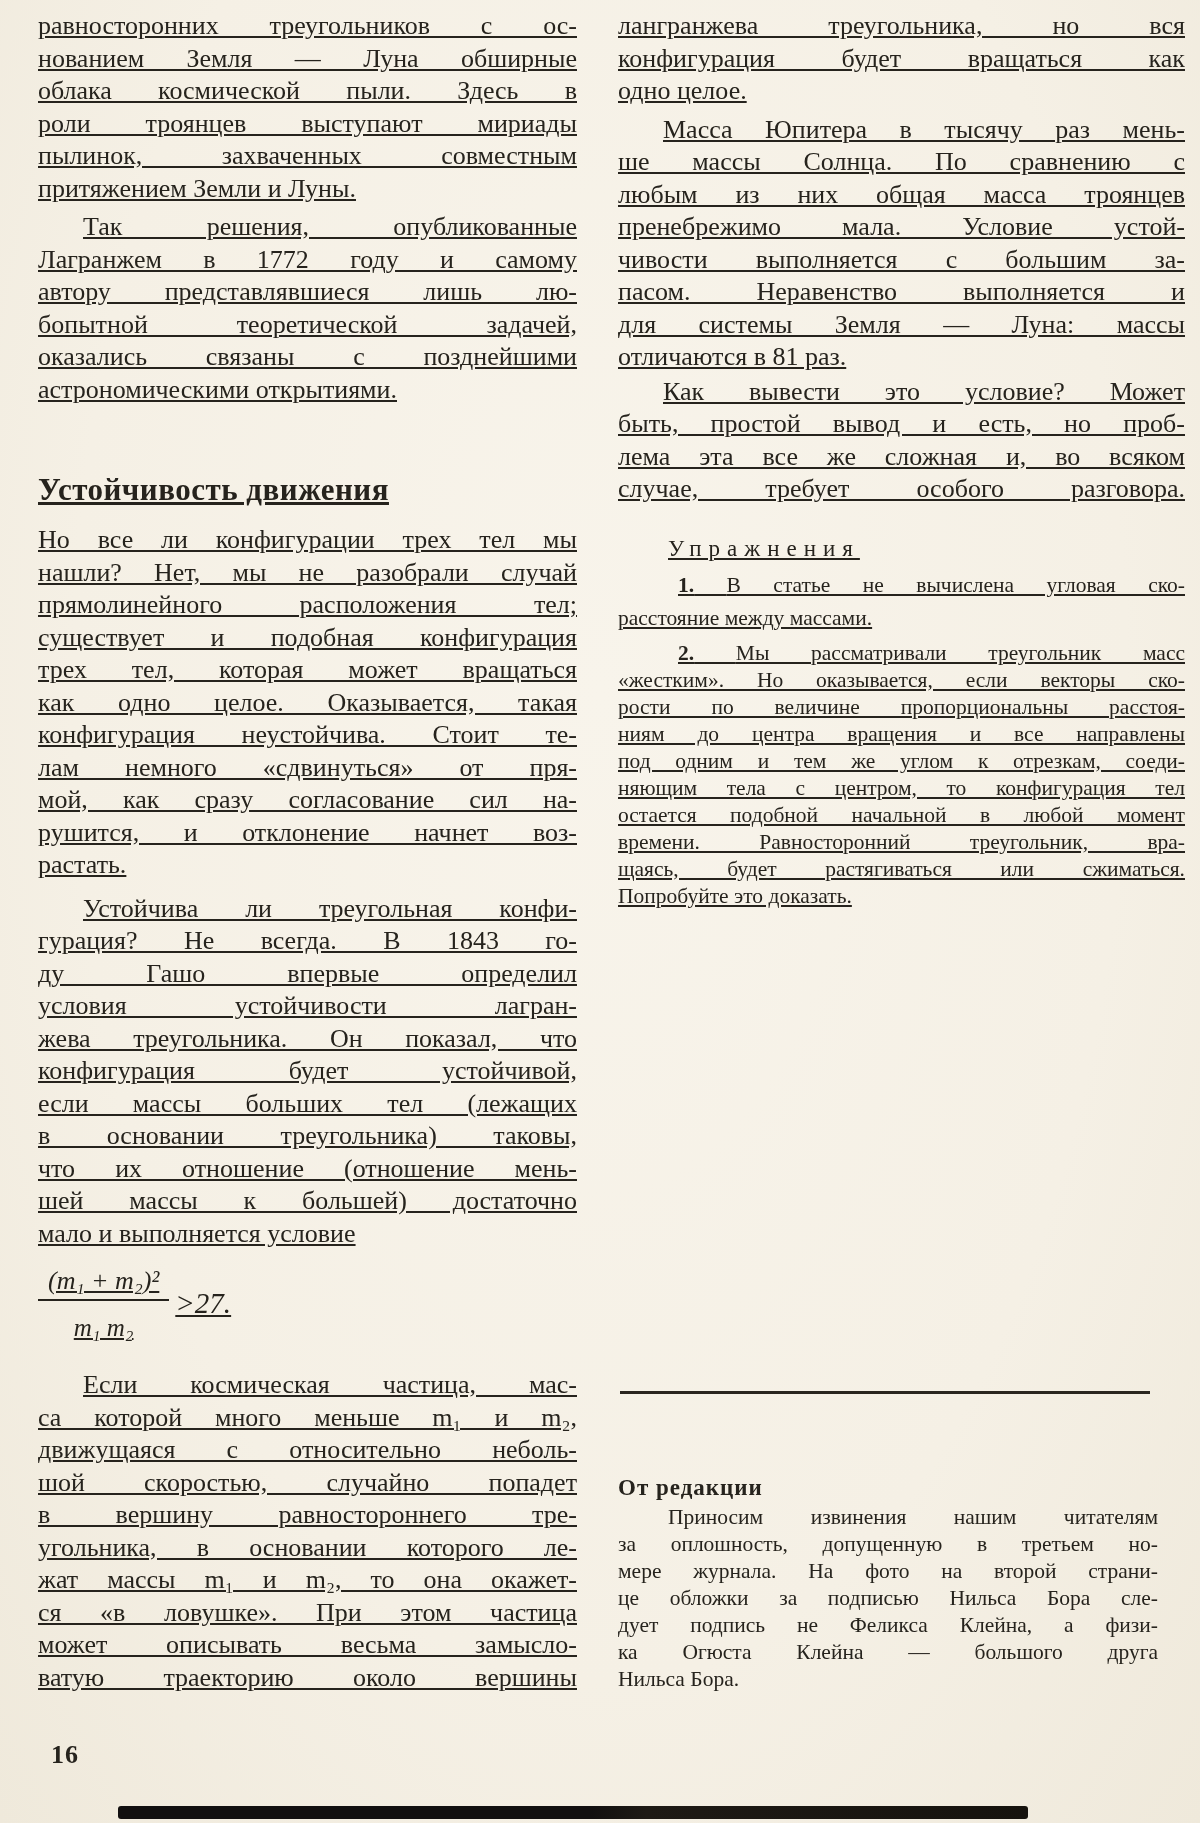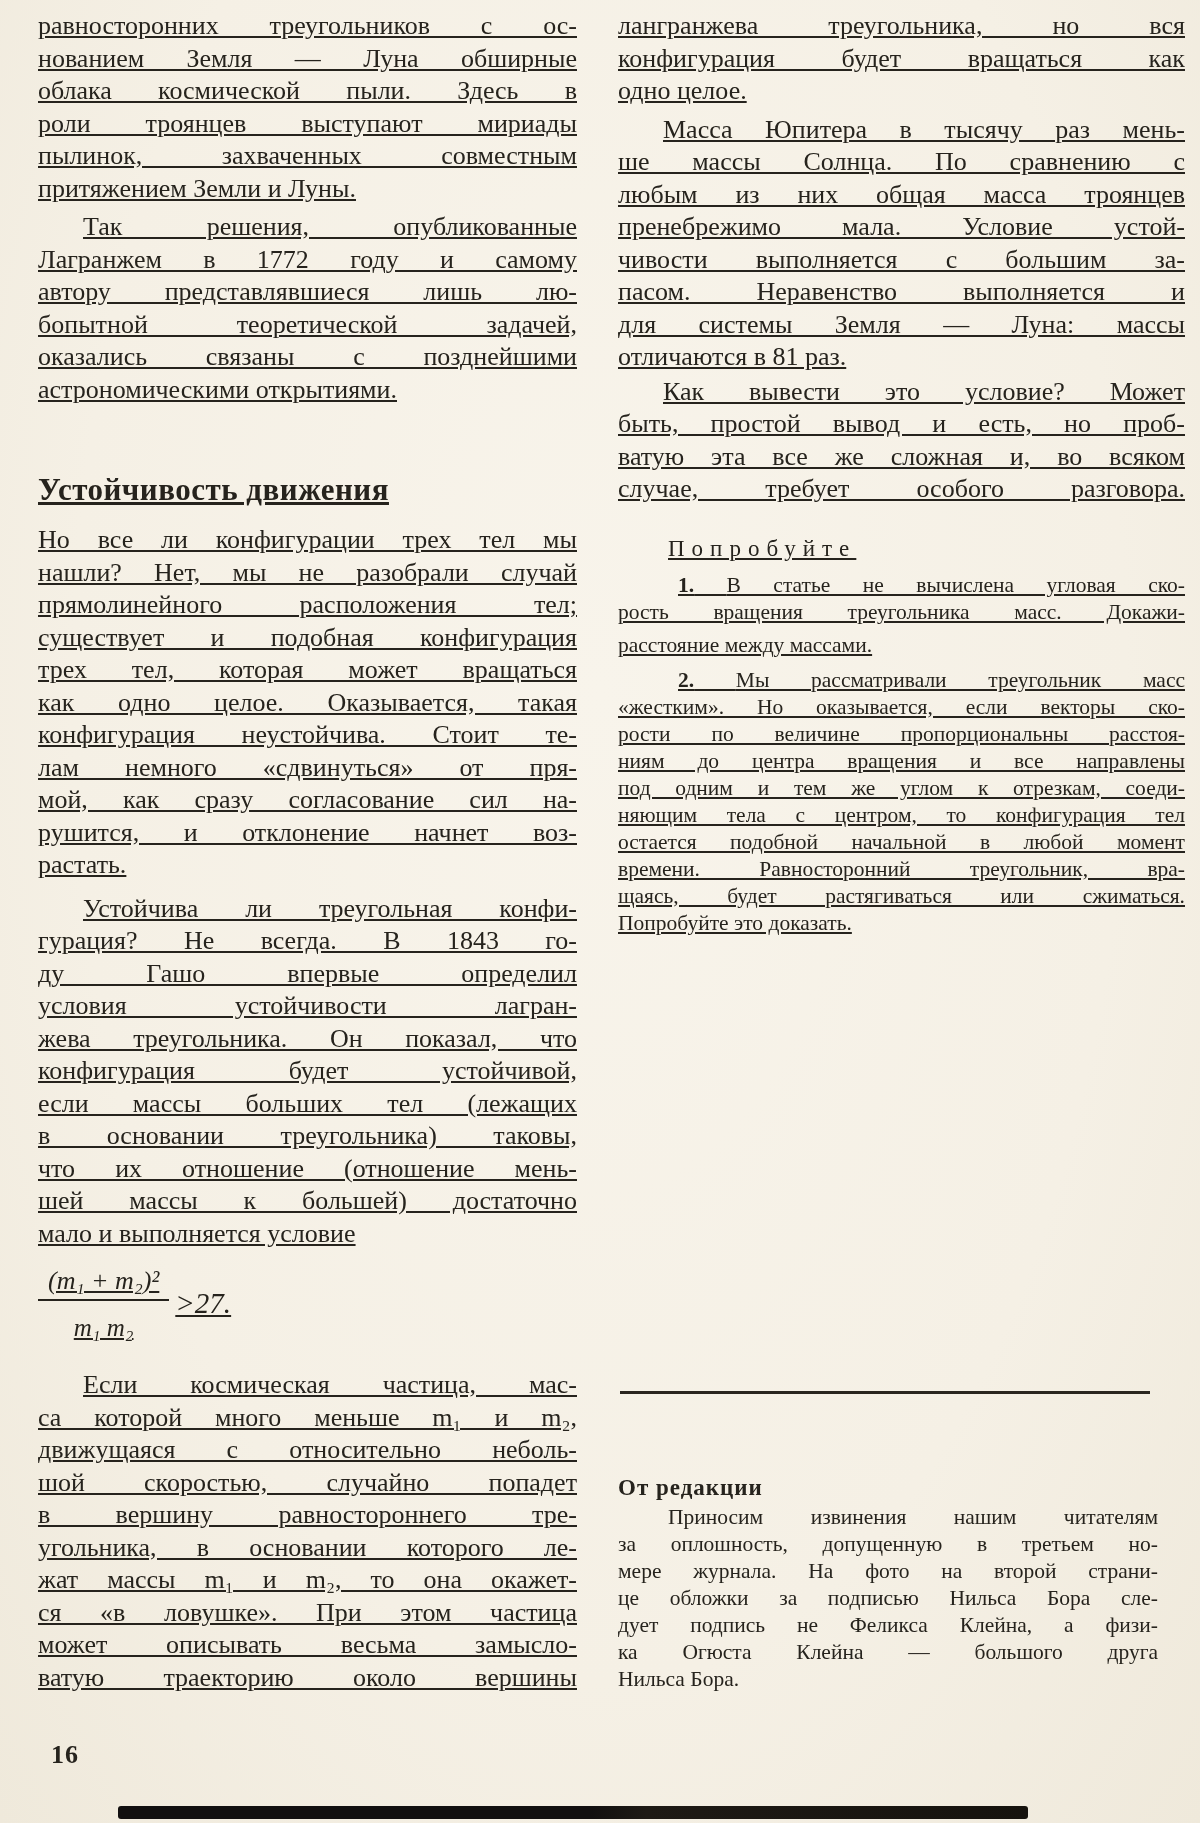--- a/index.html
+++ b/index.html
@@ -141,29 +141,28 @@
 пренебрежимо мала. Условие устой-
 чивости выполняется с большим за-
 пасом. Неравенство выполняется и
 для системы Земля — Луна: массы</div>
       <div class="plast">отличаются в 81 раз.</div>
     </div>
 
     <div class="para ind mt2">
       <div class="plines">Как вывести это условие? Может
 быть, простой вывод и есть, но проб-
-ватую эта все же сложная и, во всяком
+лема эта все же сложная и, во всяком
 случае, требует особого разговора.</div>
     </div>
 
-    <div class="ex-heading">Попробуйте</div>
+    <div class="ex-heading">Упражнения</div>
 
     <div class="small mt8">
       <div class="jline exind"><span class="b">1.</span> <span>В статье не вычислена угловая ско-</span></div>
-      <div class="jline">рость вращения треугольника масс. Докажи-</div>
       <div class="mt6">расстояние между массами.</div>
     </div>
 
     <div class="small mt8">
       <div class="jline exind"><span class="b">2.</span> <span>Мы рассматривали треугольник масс</span></div>
       <div class="plines">«жестким». Но оказывается, если векторы ско-
 рости по величине пропорциональны расстоя-
 ниям до центра вращения и все направлены
 под одним и тем же углом к отрезкам, соеди-
 няющим тела с центром, то конфигурация тел

